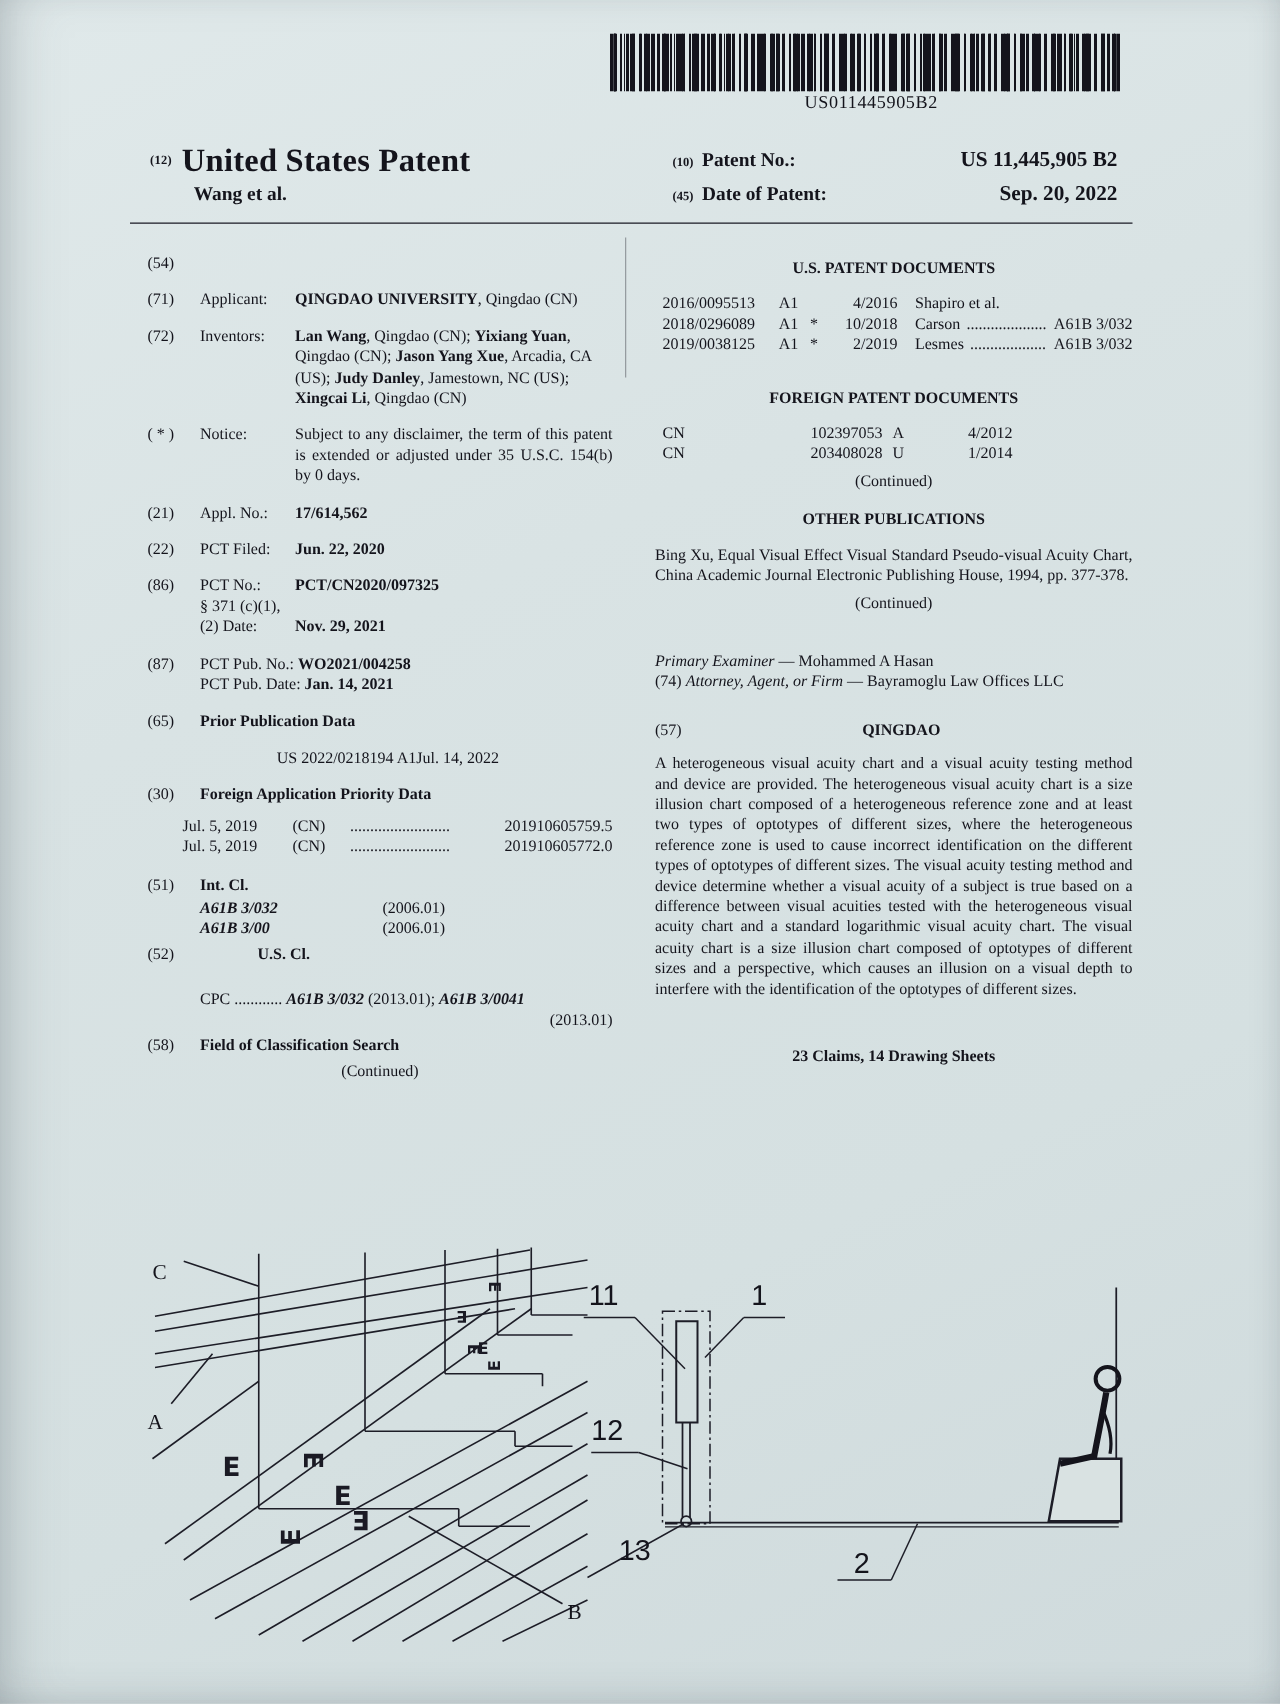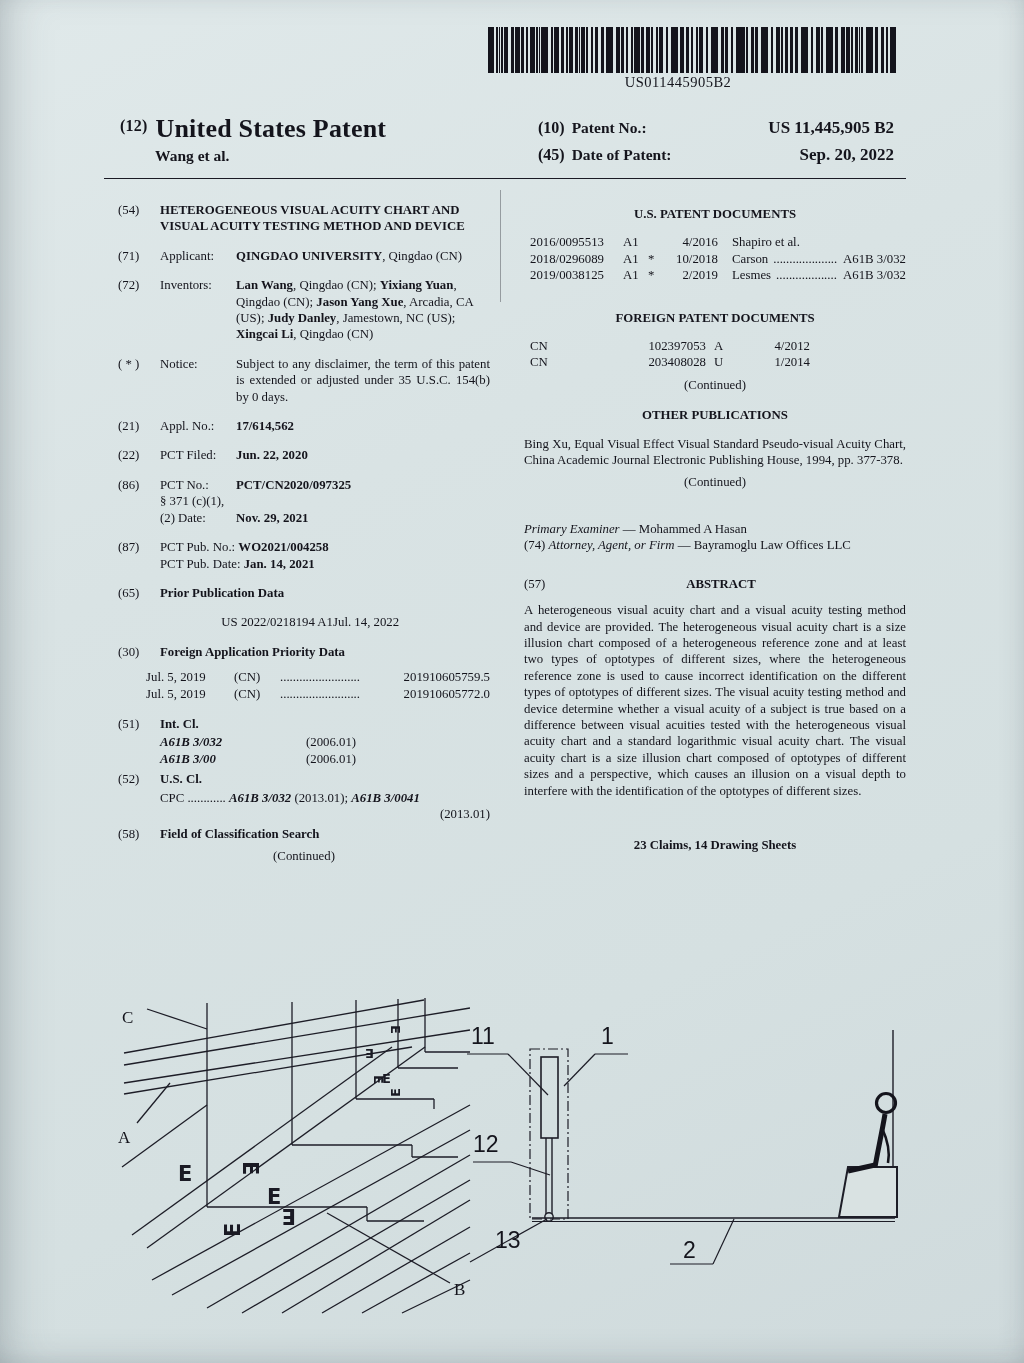--- a/index.html
+++ b/index.html
@@ -15,23 +15,23 @@
   .i{font-style:italic;}
   .bi{font-weight:bold;font-style:italic;}
   
   .barcode{position:absolute;left:488px;top:27px;width:402px;height:46px;
     border-left:3px solid #14141c;border-right:3px solid #14141c;
     background:
       repeating-linear-gradient(90deg,#14141c 0 2px,transparent 2px 5px),
       repeating-linear-gradient(90deg,#14141c 0 1px,transparent 1px 8px),
       repeating-linear-gradient(90deg,#14141c 0 3px,transparent 3px 13px),
       repeating-linear-gradient(90deg,#14141c 0 2px,transparent 2px 21px);}
-  .barcode-text{position:absolute;left:477px;top:74px;width:402px;text-align:center;font-size:14.5px;letter-spacing:.5px;}
-  
-  .hdr-num{font-size:16px;}
+  .barcode-text{position:absolute;left:496px;top:74px;width:402px;text-align:center;font-size:14.5px;letter-spacing:.5px;}
+  
+  .hdr-num{font-size:10px;}
   .hdr-left{position:absolute;left:120px;top:114px;width:380px;}
   .hdr-title{font-size:26px;font-weight:bold;letter-spacing:.2px;}
   .hdr-title .hdr-num{vertical-align:6px;margin-right:8px;}
   .hdr-authors{font-size:15.5px;font-weight:bold;margin:3px 0 0 35px;}
   .hdr-right{position:absolute;left:538px;top:118px;width:356px;}
   .hdr-row{display:flex;align-items:baseline;font-size:15.5px;font-weight:bold;margin-bottom:7px;}
   .hdr-row .hdr-num{font-weight:bold;margin-right:7px;}
   .hdr-row .val{margin-left:auto;font-size:17px;}
   .hdr-rule{position:absolute;left:104px;top:178px;width:802px;height:0;border-top:1.6px solid #1a1a24;}
   .artifact-line{position:absolute;left:500px;top:190px;width:1px;height:112px;background:rgba(20,20,30,.35);}
@@ -111,21 +111,20 @@
     <span class="val">Sep. 20, 2022</span>
   </div>
 </div>
 <div class="hdr-rule"></div>
 <div class="artifact-line"></div>
 
 <div class="col col-left">
 
   <div class="item">
     <span class="num">(54)</span>
-    <div class="wide b">HETEROGENEOUS VISUAL ACUITY CHART AND VISUAL ACUITY TESTING METHOD AND DEVICE</div>
   </div>
 
   <div class="item">
     <span class="num">(71)</span>
     <span class="lbl">Applicant:</span>
     <div class="val"><span class="b">QINGDAO UNIVERSITY</span><span>, Qingdao (CN)</span></div>
   </div>
 
   <div class="item">
     <span class="num">(72)</span>
@@ -202,21 +201,21 @@
   </div>
   <div class="intcl-row" style="padding-left:42px;">
     <span class="cls bi">A61B 3/032</span>
     <span>(2006.01)</span>
   </div>
   <div class="intcl-row" style="padding-left:42px;margin-bottom:4px;">
     <span class="cls bi">A61B 3/00</span>
     <span>(2006.01)</span>
   </div>
 
-  <div class="item" style="margin-bottom:2px;">
+  <div class="item" style="margin-bottom:20px;gap:46px;">
     <span class="num">(52)</span>
     <div class="wide b">U.S. Cl.</div>
   </div>
   <div style="padding-left:42px;"><span>CPC ............ </span><span class="bi">A61B 3/032</span><span> (2013.01); </span><span class="bi">A61B 3/0041</span></div>
   <div class="rt" style="margin-bottom:4px;">(2013.01)</div>
 
   <div class="item" style="margin-bottom:2px;">
     <span class="num">(58)</span>
     <div class="wide b">Field of Classification Search</div>
   </div>
@@ -273,21 +272,21 @@
 
   <div class="subhead">OTHER PUBLICATIONS</div>
   <div class="otherpub">Bing Xu, Equal Visual Effect Visual Standard Pseudo-visual Acuity Chart, China Academic Journal Electronic Publishing House, 1994, pp. 377-378.</div>
   <div class="cont">(Continued)</div>
 
   <div class="examiner"><span class="i">Primary Examiner</span><span> — Mohammed A Hasan</span></div>
   <div class="attorney"><span>(74) </span><span class="i">Attorney, Agent, or Firm</span><span> — Bayramoglu Law Offices LLC</span></div>
 
   <div class="rhead">
     <span>(57)</span>
-    <span class="hd">ABSTRACT</span>
+    <span class="hd">QINGDAO</span>
   </div>
   <div class="abstract">A heterogeneous visual acuity chart and a visual acuity testing method and device are provided. The heterogeneous visual acuity chart is a size illusion chart composed of a heterogeneous reference zone and at least two types of optotypes of different sizes, where the heterogeneous reference zone is used to cause incorrect identification on the different types of optotypes of different sizes. The visual acuity testing method and device determine whether a visual acuity of a subject is true based on a difference between visual acuities tested with the heterogeneous visual acuity chart and a standard logarithmic visual acuity chart. The visual acuity chart is a size illusion chart composed of optotypes of different sizes and a perspective, which causes an illusion on a visual depth to interfere with the identification of the optotypes of different sizes.</div>
   <div class="claims">23 Claims, 14 Drawing Sheets</div>
 </div>
 
 <div class="fig fig-left">
 <svg width="360" height="320" viewBox="0 0 360 320">
   <g stroke="#1d1d27" stroke-width="1.3" fill="none">
 
     <line x1="95" y1="8" x2="95" y2="212"></line>

